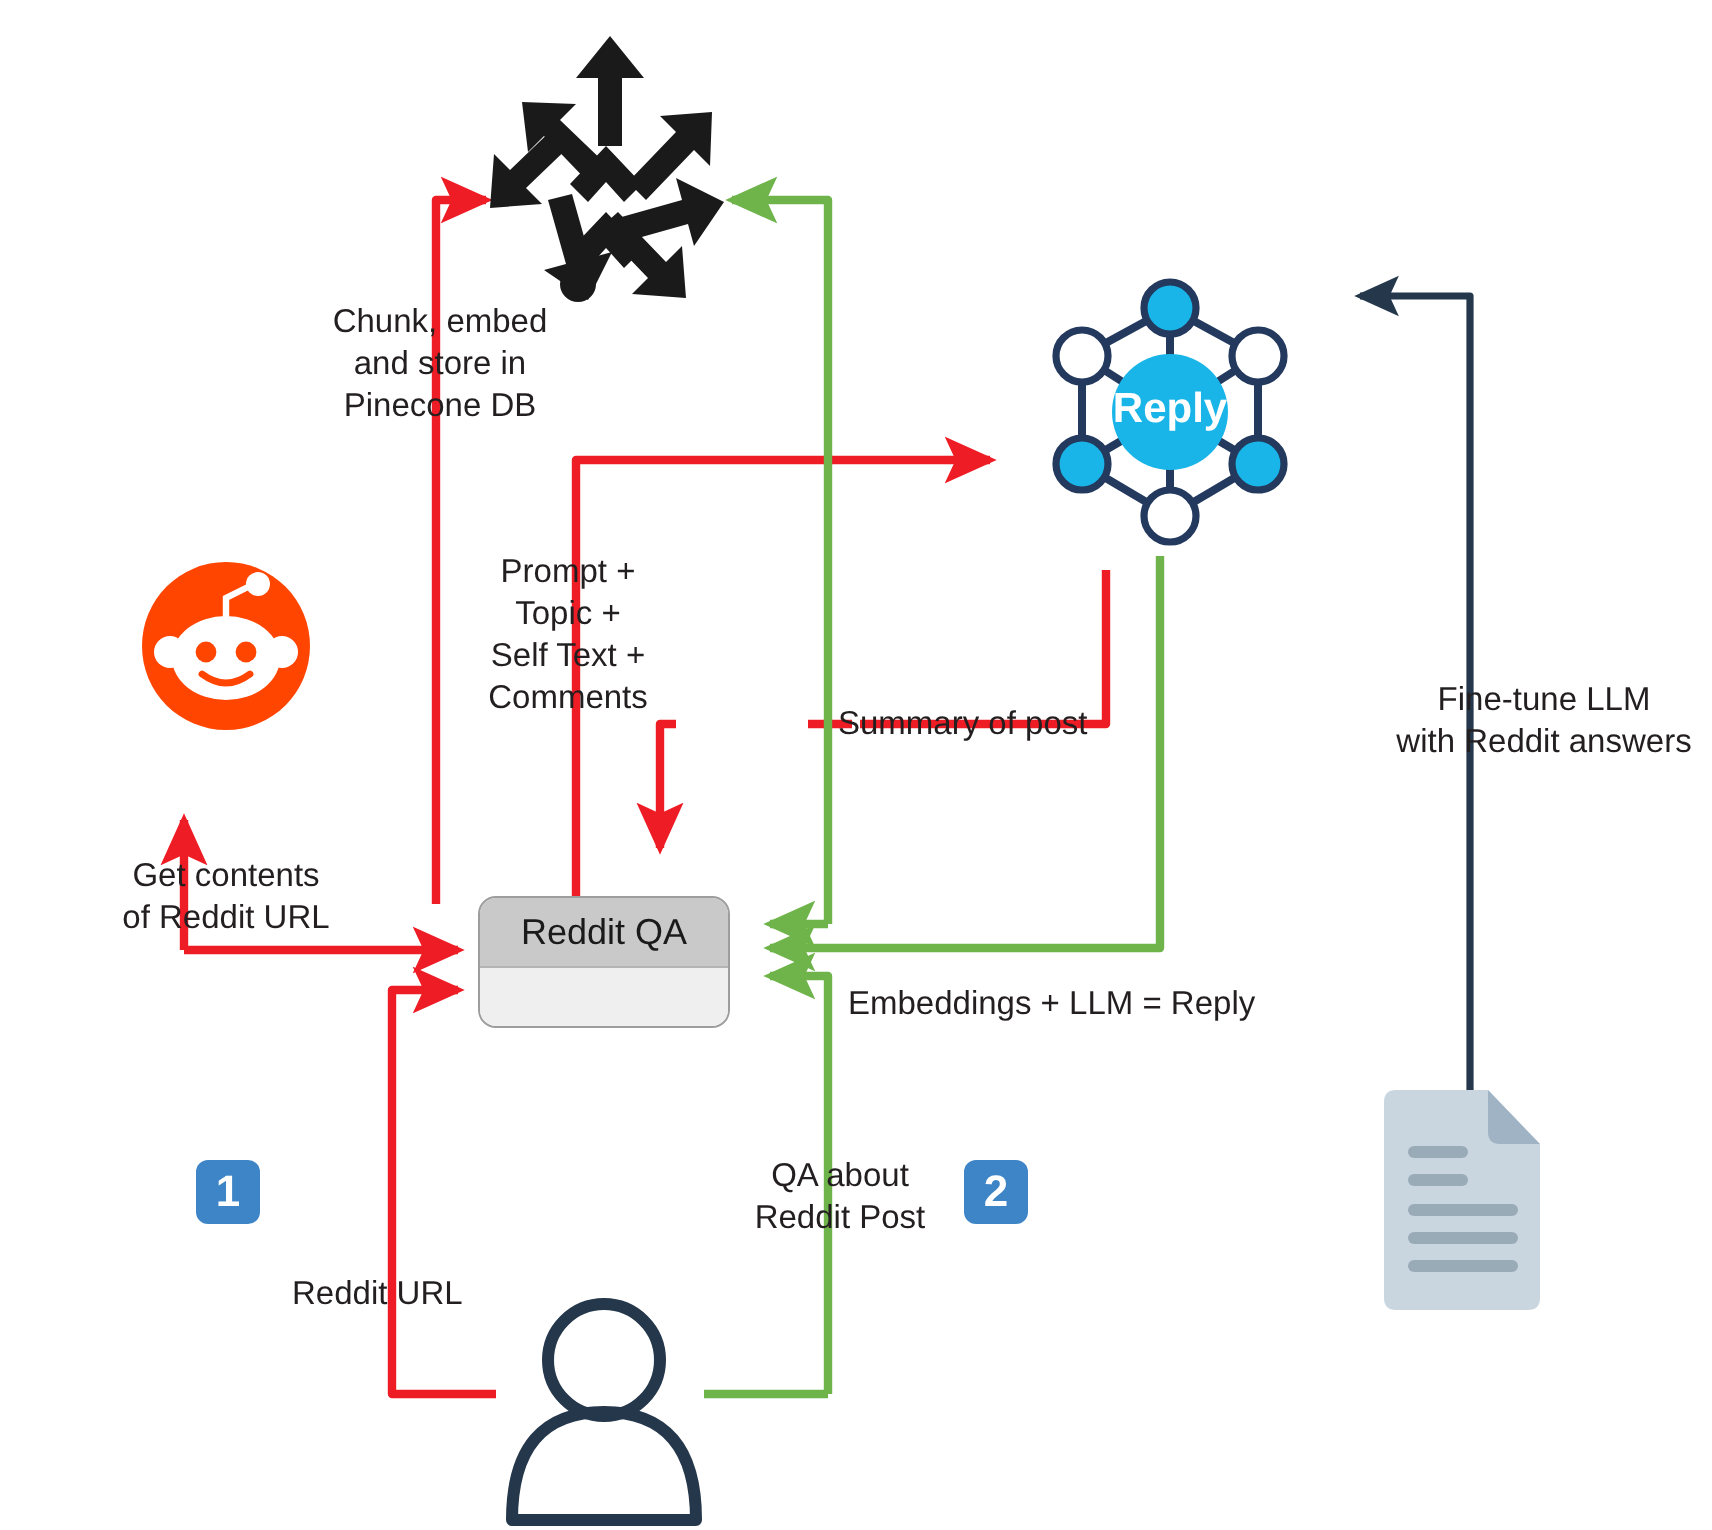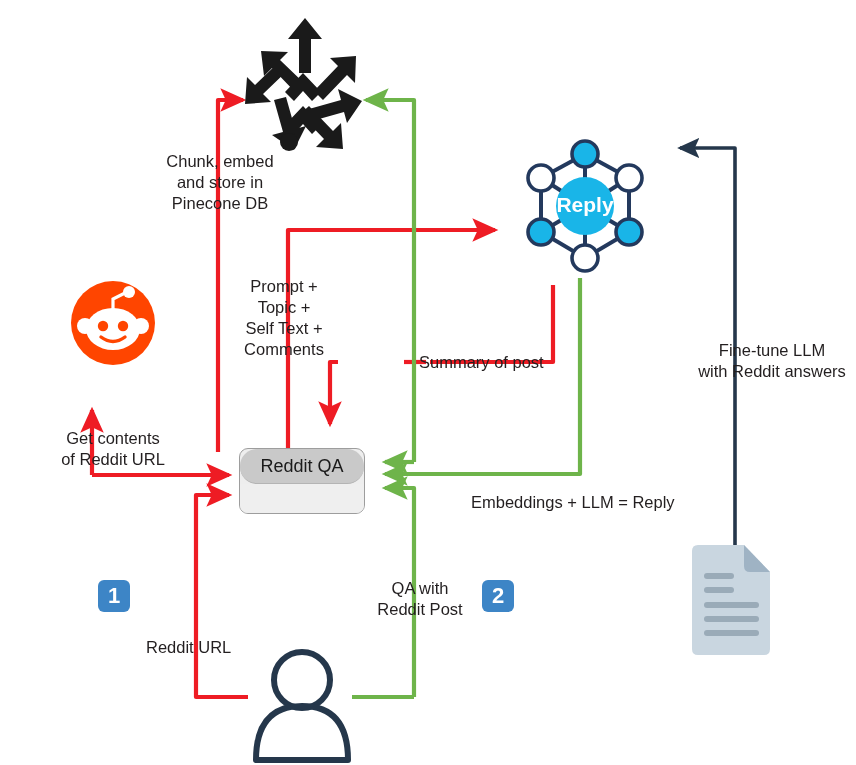--- a/index.html
+++ b/index.html
@@ -44,21 +44,20 @@
     box-sizing: border-box;
   }
   .node-box .hdr {
     background: #c9c9c9;
     color: #1a1a1a;
     font-size: 18px;
     text-align: center;
     line-height: 34px;
     height: 34px;
     border-bottom: 1px solid #b4b4b4;
-    border-radius: 17px;
   }
   .node-box .body {
     height: 100%;
     background: #efefef;
   }
   .badge {
     position: absolute;
     width: 32px;
     height: 32px;
     border-radius: 6px;
@@ -231,28 +230,28 @@
 Topic +
 Self Text +
 Comments</div>
 
 
   <div class="lbl" style="left:419px; top:352px; width:150px; text-align:left;">Summary of post</div>
 
   <div class="lbl" style="left:38px; top:428px; width:150px;">Get contents
 of Reddit URL</div>
 
-  <div class="lbl" style="left:471px; top:492px; width:220px; text-align:left;">Embeddings + LLM = Reply</div>
+  <div class="lbl" style="left:424px; top:492px; width:220px; text-align:left;">Embeddings + LLM = Reply</div>
 
   <div class="lbl" style="left:688px; top:340px; width:168px;">Fine-tune LLM
 with Reddit answers</div>
 
   <div class="lbl" style="left:146px; top:589px; width:110px; text-align:left;margin-top:48px;">Reddit URL</div>
 
-  <div class="lbl" style="left:365px; top:578px; width:110px;">QA with
+  <div class="lbl" style="left:365px; top:578px; width:110px;">QA about
 Reddit Post</div>
 
   <div class="badge" style="left:98px; top:580px;">1</div>
 
   <div class="badge" style="left:482px; top:580px;">2</div>
 
   <div class="lbl" style="left:545px; top:194px; width:80px; color:#ffffff; font-size:21px; font-weight:bold; line-height:21px;">Reply</div>
 
 </div>
 

